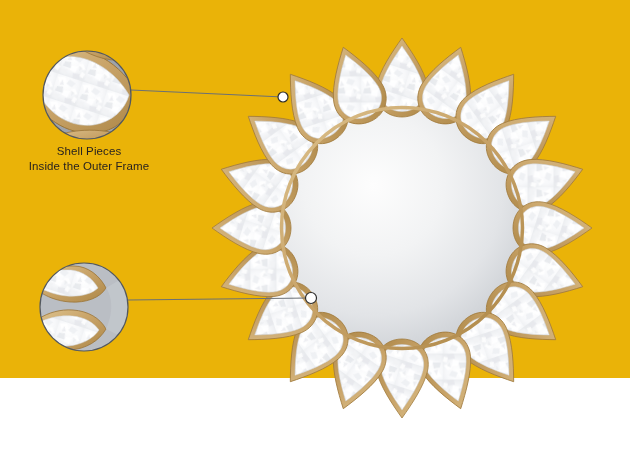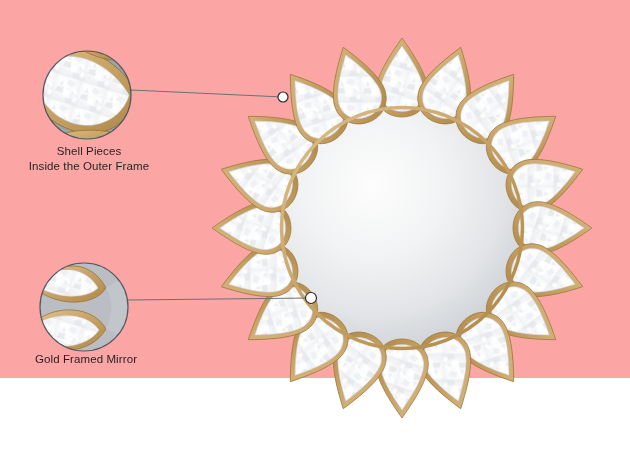--- a/index.html
+++ b/index.html
@@ -11,21 +11,21 @@
     width: 630px;
     height: 454px;
     font-family: "Liberation Sans", sans-serif;
     overflow: hidden;
     position: relative;
   }
   #stage {
     position: relative;
     width: 630px;
     height: 378px;
-    background: #fca5a5;
+    background: #eab308;
   }
   svg.layer {
     position: absolute;
     left: 0;
     top: 0;
     width: 630px;
     height: 454px;
     display: block;
   }
   .callout-label {
@@ -223,15 +223,14 @@
 
         <path d="M 106 288 C 112 296, 114 312, 106 329 L 128 340 L 128 275 Z" fill="#c2c6cc" opacity="0.9"></path>
       </g>
       <circle cx="84" cy="307" r="44" fill="none" stroke="#53585e" stroke-width="1.2"></circle>
     </g>
   </svg>
 
   <div class="callout-label" id="label-shell">Shell Pieces
 Inside the Outer Frame</div>
 
-  <div class="callout-label" id="label-mirror">Gold Framed Mirror</div>
 
 </div>
 
 </body></html>

